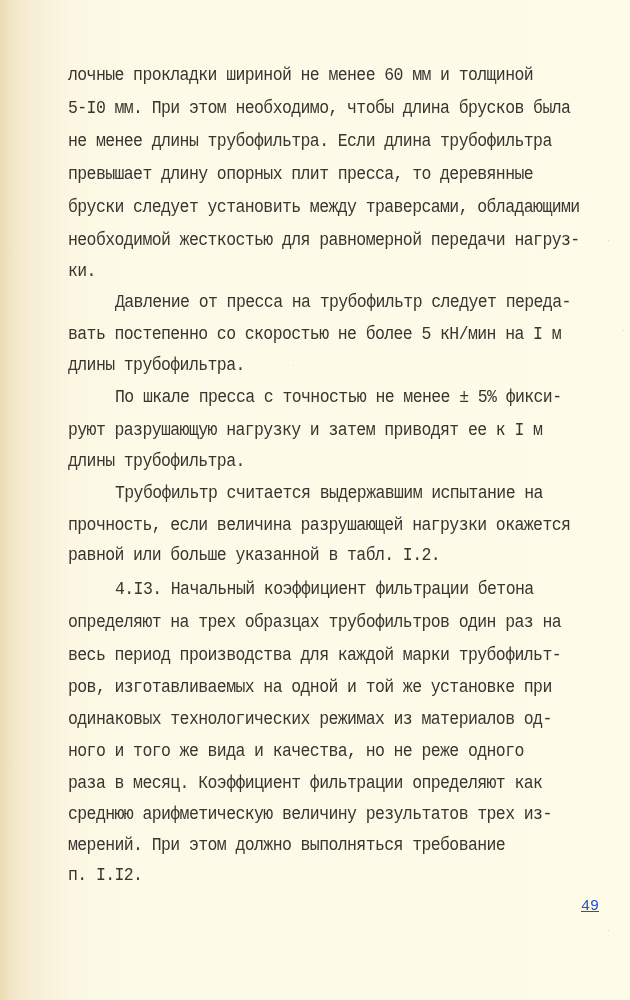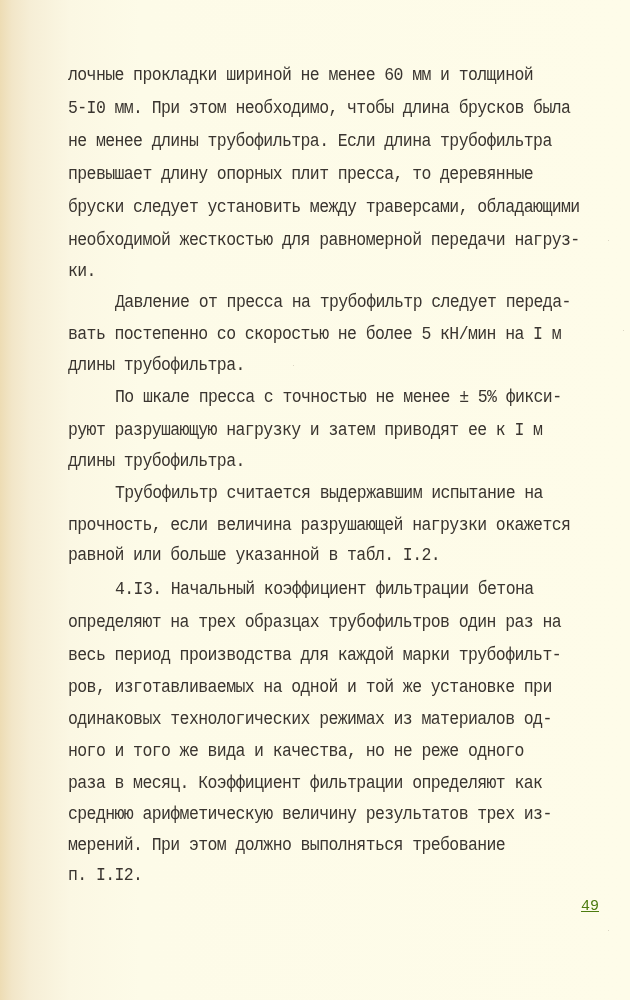--- a/index.html
+++ b/index.html
@@ -17,21 +17,21 @@
     font-size: 16.5px;
     letter-spacing: -0.6px;
     white-space: nowrap;
     line-height: 20px;
     transform: scaleY(1.08);
     transform-origin: left center;
   }
   .line.indent { left: 67px; }
   .pagenum {
     position: absolute; left: 533px; top: 898px;
-    font-size: 15px; color: #4d7c0f; text-decoration: underline;
+    font-size: 15px; color: #1d4ed8; text-decoration: underline;
   }
   .speck { position: absolute; width: 1px; height: 1px; background: #cfc9b8; border-radius: 50%; }
 </style>
 </head>
 <body>
 
 <div class="page">
   <div id="lines">
       <div class="line" style="top: 66px;">лочные прокладки шириной не менее 60 мм и толщиной</div>
       <div class="line" style="top: 99px;">5-I0 мм. При этом необходимо, чтобы длина брусков была</div>

